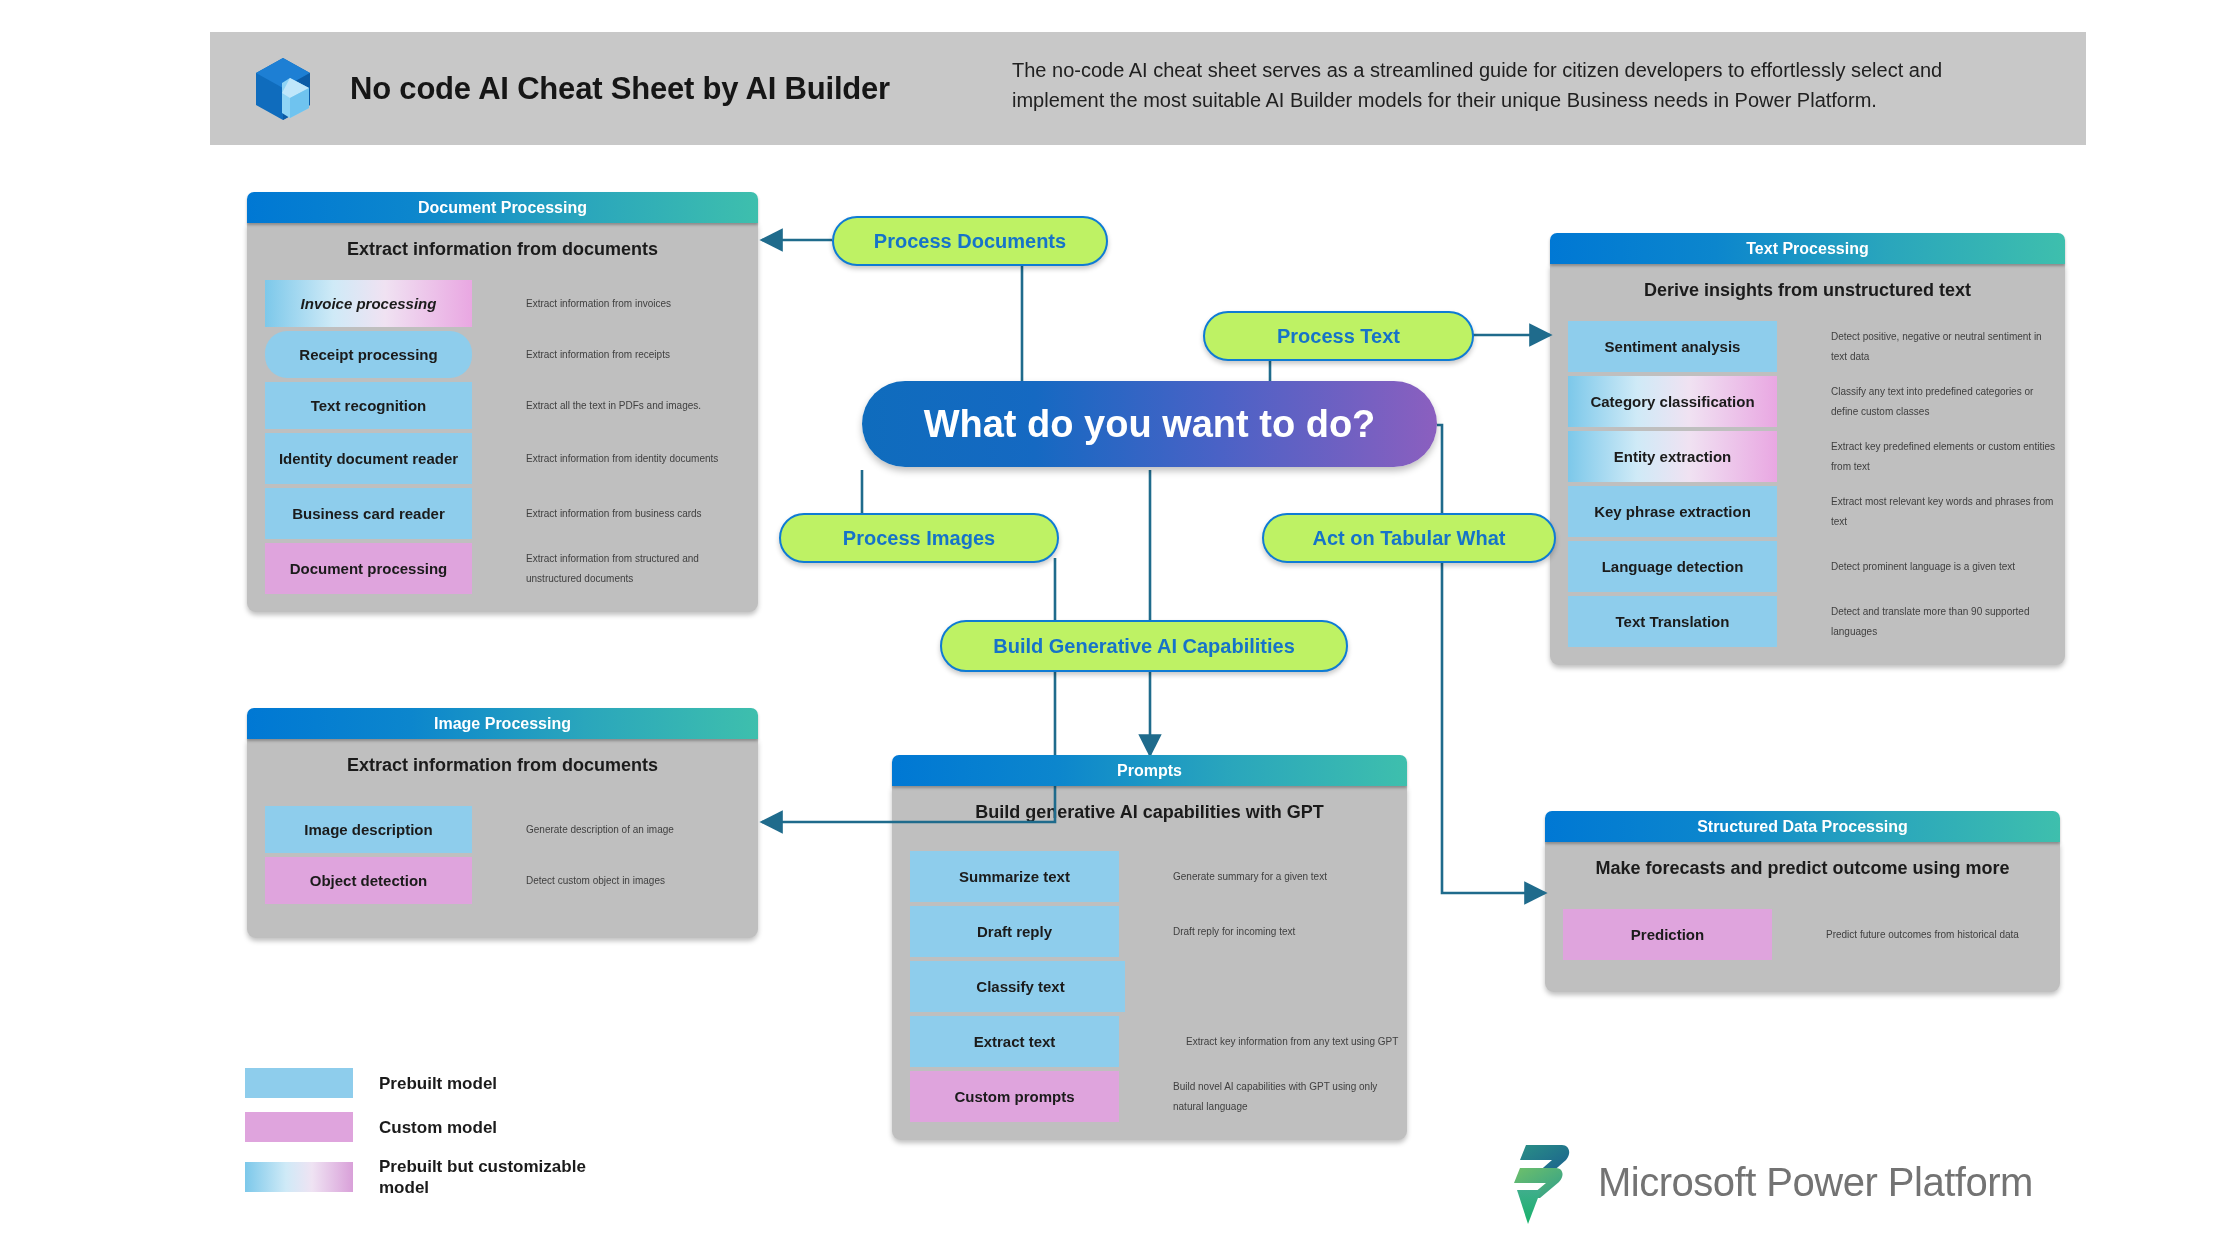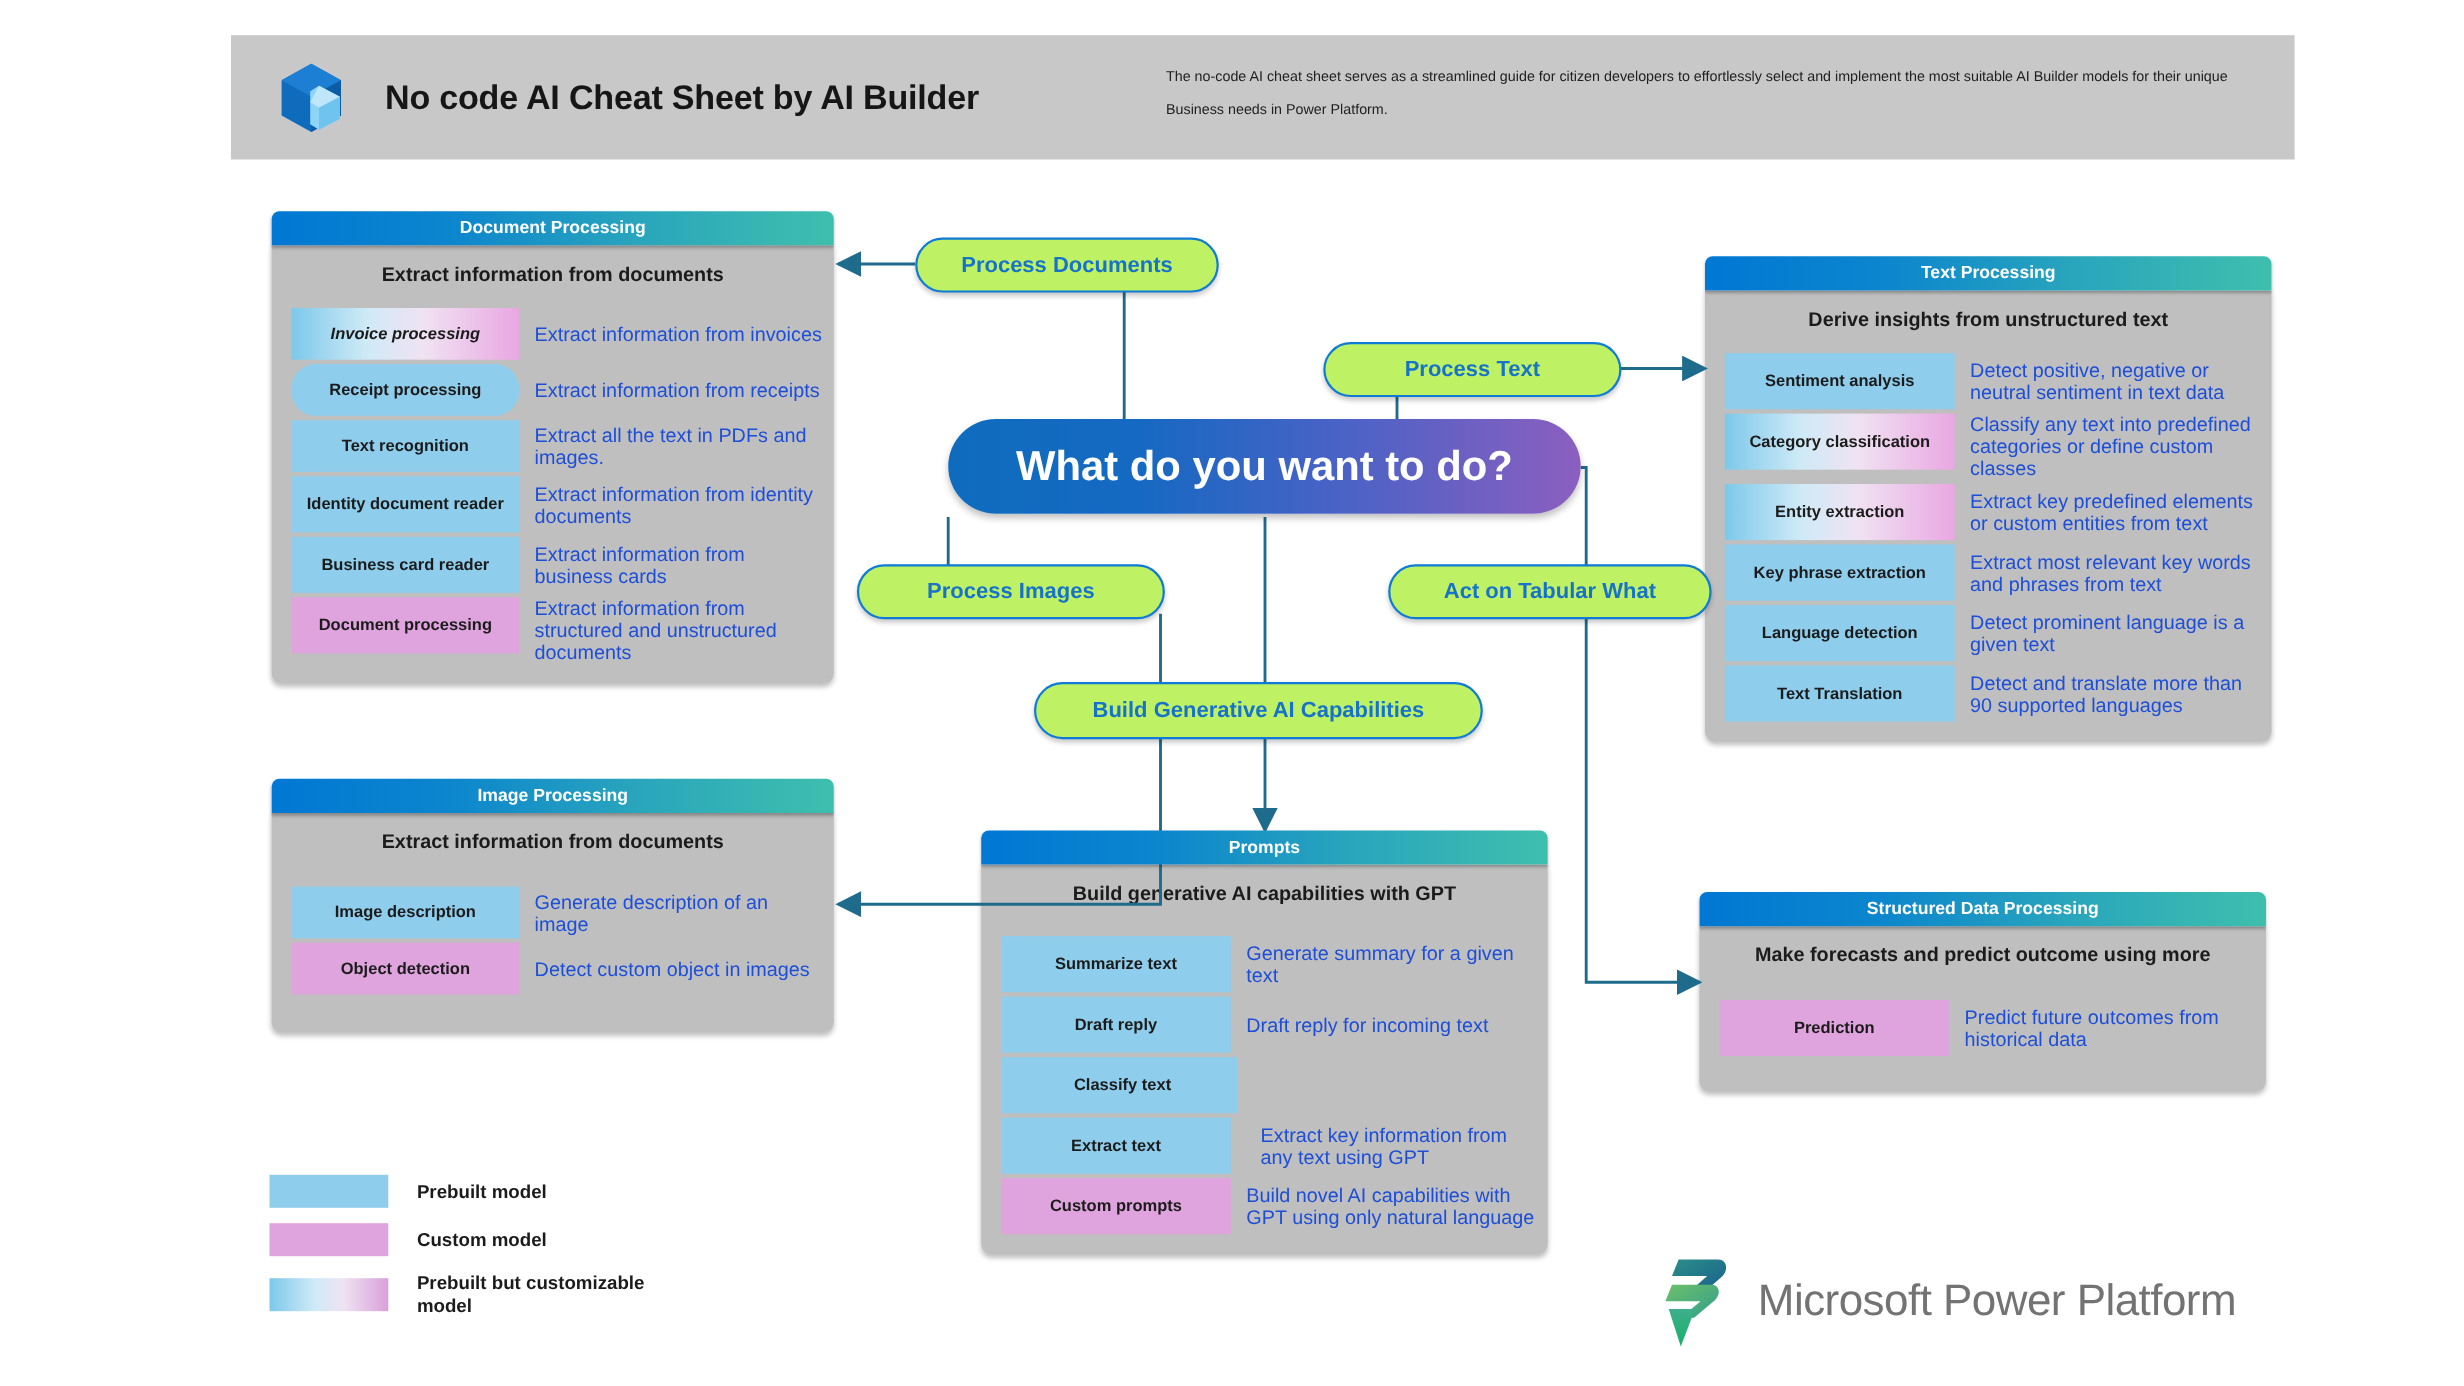--- a/index.html
+++ b/index.html
@@ -5,43 +5,43 @@
   html,body{margin:0;padding:0;background:#ffffff;}
   body{width:2240px;height:1260px;position:relative;overflow:hidden;
        font-family:"Liberation Sans","DejaVu Sans",sans-serif;color:#1b1b1b;}
 
   
   #header-band{position:absolute;left:210px;top:32px;width:1876px;height:113px;
       background:#c8c8c8;display:flex;align-items:center;}
   #brand-logo{width:62px;height:66px;margin-left:42px;flex:none;}
   #header-title{font-size:31px;font-weight:700;color:#161616;margin-left:36px;
       letter-spacing:-.2px;white-space:nowrap;}
-  #header-desc{position:absolute;left:1060px;top:55px;width:990px;font-size:13px;
+  #header-desc{position:absolute;left:1012px;top:55px;width:990px;font-size:20px;
       line-height:30px;color:#212121;}
 
   
   .panel{position:absolute;}
   .panel-head{height:31px;border-radius:7px 7px 0 0;
       background:linear-gradient(90deg,#0078d4 0%,#0c86cd 32%,#2aa6bc 66%,#3ebfad 100%);
       color:#fff;font-size:16px;font-weight:700;display:flex;align-items:center;
       justify-content:center;box-shadow:0 2px 3px rgba(0,0,0,.28);position:relative;z-index:2;}
   .panel-body{background:#bfbfbf;border-radius:0 0 9px 9px;padding:0 0 14px 0;
       box-shadow:0 3px 5px rgba(0,0,0,.25);}
   .panel-sub{text-align:center;font-size:18px;font-weight:600;color:#1b1b1b;
       padding:16px 10px 6px 10px;}
   .rows{margin-top:14px;}
   .row{display:flex;align-items:stretch;margin-bottom:4px;}
   .chip{flex:none;display:flex;align-items:center;justify-content:center;
       text-align:center;font-size:15px;font-weight:600;color:#1b1b1b;
       padding:4px 6px;line-height:19px;}
   .chip.prebuilt{background:#8ecdec;}
   .chip.custom{background:#dfa4dd;}
   .chip.mixed{background:linear-gradient(90deg,#7cc8ea 0%,#cfeaf7 33%,#f0e2f2 58%,#e9a7e2 100%);}
-  .desc{font-size:18px;line-height:20px;color:#1d4ed8;display:flex;
-      align-items:center;padding-left:14px;padding-right:8px;}
+  .desc{font-size:10px;line-height:20px;color:#404040;display:flex;
+      align-items:center;padding-left:14px;padding-right:8px;margin-left:40px;}
 
   
   .pill{position:absolute;background:#bef264;border:2.4px solid #0f7bd4;border-radius:26px;
       color:#1673c9;font-size:20px;font-weight:600;display:flex;align-items:center;
       justify-content:center;box-shadow:0 3px 5px rgba(0,0,0,.22);z-index:6;white-space:nowrap;}
 
   
   #hub{position:absolute;left:862px;top:381px;width:575px;height:86px;border-radius:43px;
       background:linear-gradient(90deg,#0f6cbd 0%,#1569c2 30%,#4a62c6 62%,#8b5fbf 100%);
       color:#fff;font-size:38px;font-weight:600;display:flex;align-items:center;

